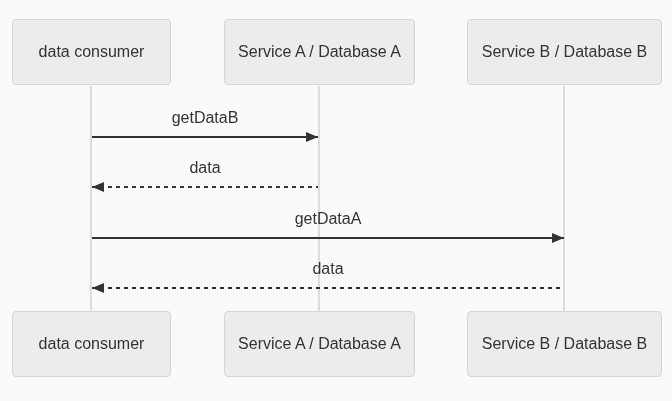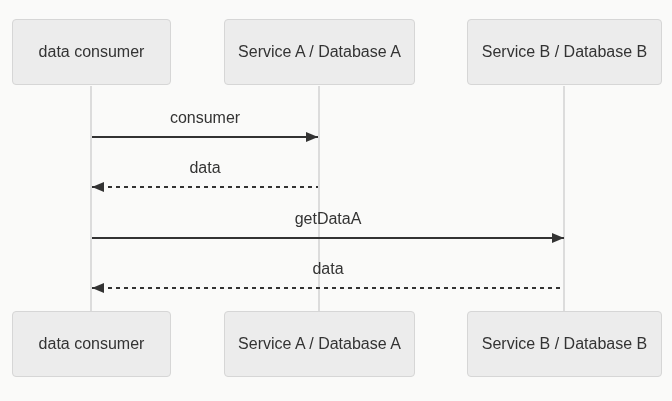--- a/index.html
+++ b/index.html
@@ -68,21 +68,21 @@
   <div class="actor top" style="left:12px;width:159px">
     <span>data consumer</span>
   </div>
   <div class="actor top" style="left:224px;width:191px">
     <span>Service A / Database A</span>
   </div>
   <div class="actor top" style="left:467px;width:195px">
     <span>Service B / Database B</span>
   </div>
 
-  <div class="msg-label" style="left:205px;top:108px">consumer</div>
+  <div class="msg-label" style="left:205px;top:108px">getDataB</div>
   <div class="msg-line solid" style="left:92px;top:136px;width:226px">
     <span class="arrowhead right"></span>
   </div>
 
   <div class="msg-label" style="left:205px;top:158px">data</div>
   <div class="msg-line dashed" style="left:92px;top:186px;width:226px">
     <span class="arrowhead left"></span>
   </div>
 
   <div class="msg-label" style="left:328px;top:209px">getDataA</div>

